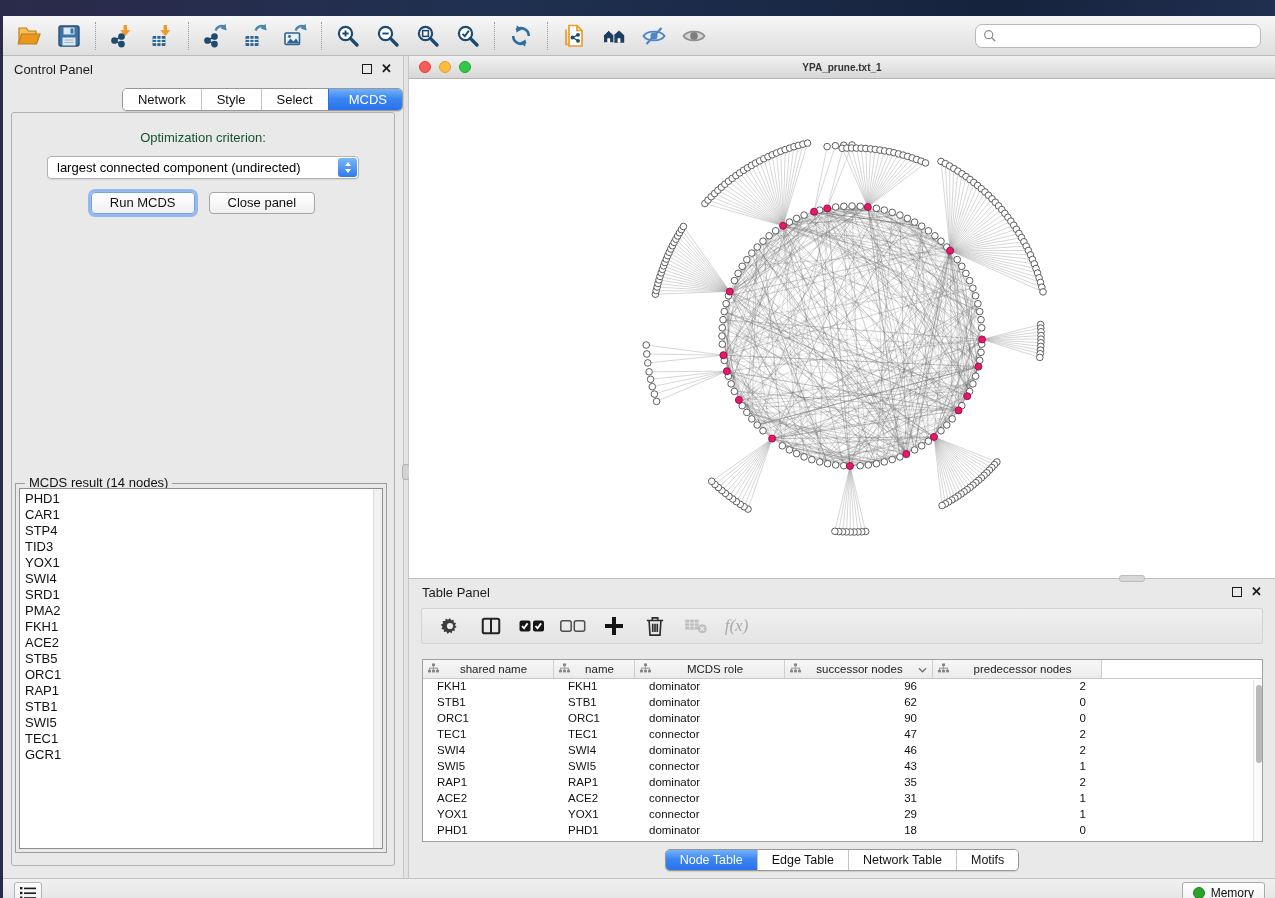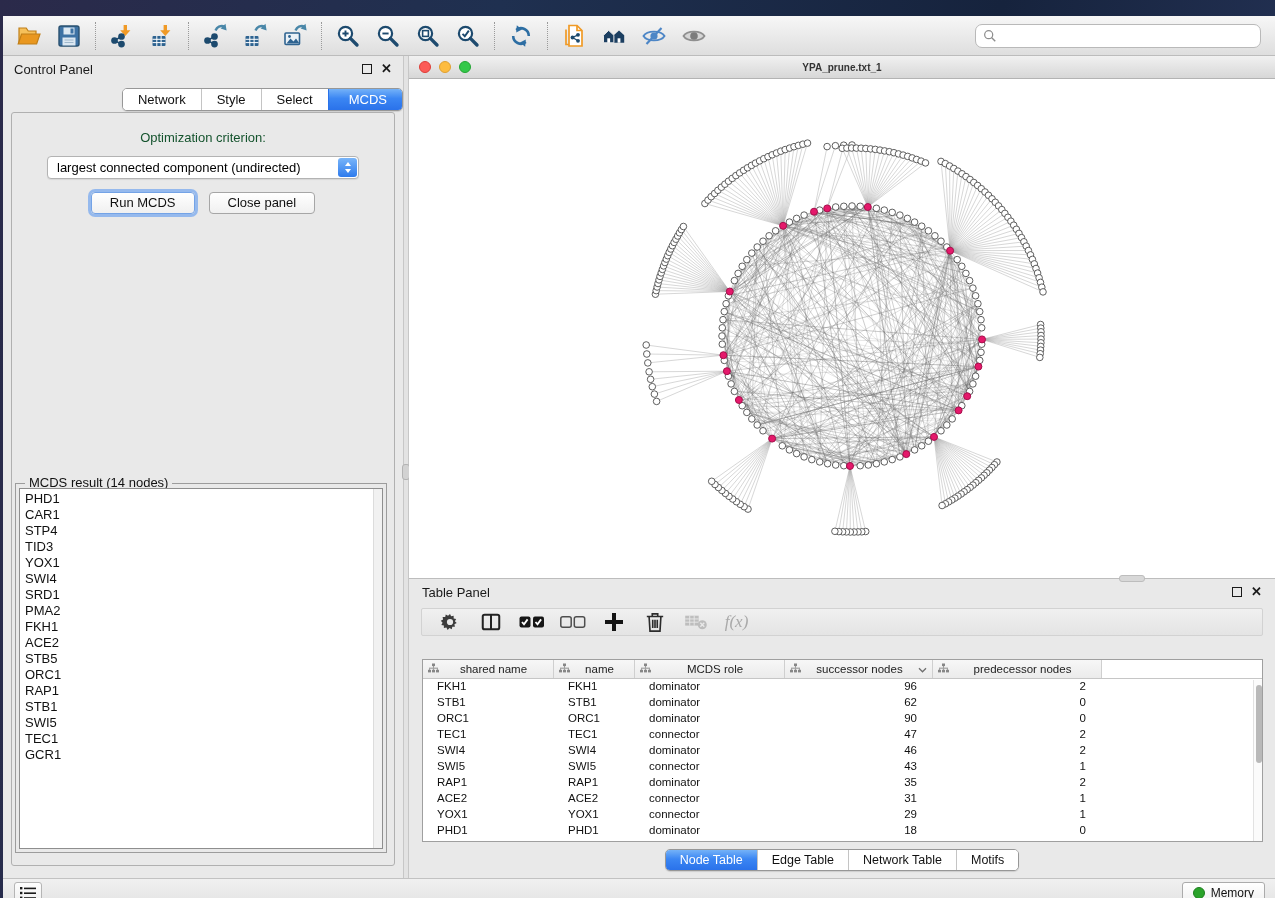--- a/index.html
+++ b/index.html
@@ -75,21 +75,21 @@
   .net-title { font-size:10px; font-weight:700; color:#333; }
   .net-canvas { position:absolute; top:23px; left:0; right:0; bottom:0; background:#fff; overflow:hidden; }
   .net-canvas svg { display:block; }
 
   
   .table-panel { position:absolute; left:406px; top:562px; right:0; bottom:28px;
     background:#e9e9e9; border-top:1px solid #bdbdbd; }
   .h-grip { position:absolute; right:130px; top:-4px; width:26px; height:7px;
     background:#d8d8d8; border:1px solid #bdbdbd; border-radius:3px; }
   .tp-header { height:26px; display:flex; align-items:center; padding:0 13px; font-size:13px; color:#1a1a1a; }
-  .tp-toolbar { margin:3px 12px 0; height:28px; background:linear-gradient(#f0f0f0,#e4e4e4);
+  .tp-toolbar { margin:3px 12px 0; height:36px; background:linear-gradient(#f0f0f0,#e4e4e4);
     border:1px solid #d2d2d2; border-radius:2px; display:flex; align-items:center; padding-left:9px; gap:4px; }
   .tpt-btn { width:37px; height:36px; display:flex; align-items:center; justify-content:center; }
   .fx { font-family:"Liberation Serif", serif; font-style:italic; font-size:17px; color:#a9a9a9; }
 
   .tp-table { position:absolute; left:13px; right:12px; top:80px; height:183px; background:#fff; border:1px solid #9f9f9f; }
   .t-head { display:flex; height:19px; border-bottom:1px solid #c6c6c6; background:#fff; }
   .t-hcell { display:flex; align-items:center; border-right:1px solid #cfcfcf;
     background:linear-gradient(#f7f7f7,#ebebeb); padding:0 5px; font-size:11.5px; color:#222; }
   .t-hlabel { margin:0 auto; }
   .t-body { position:absolute; top:20px; left:0; right:9px; bottom:0; overflow:hidden; }

